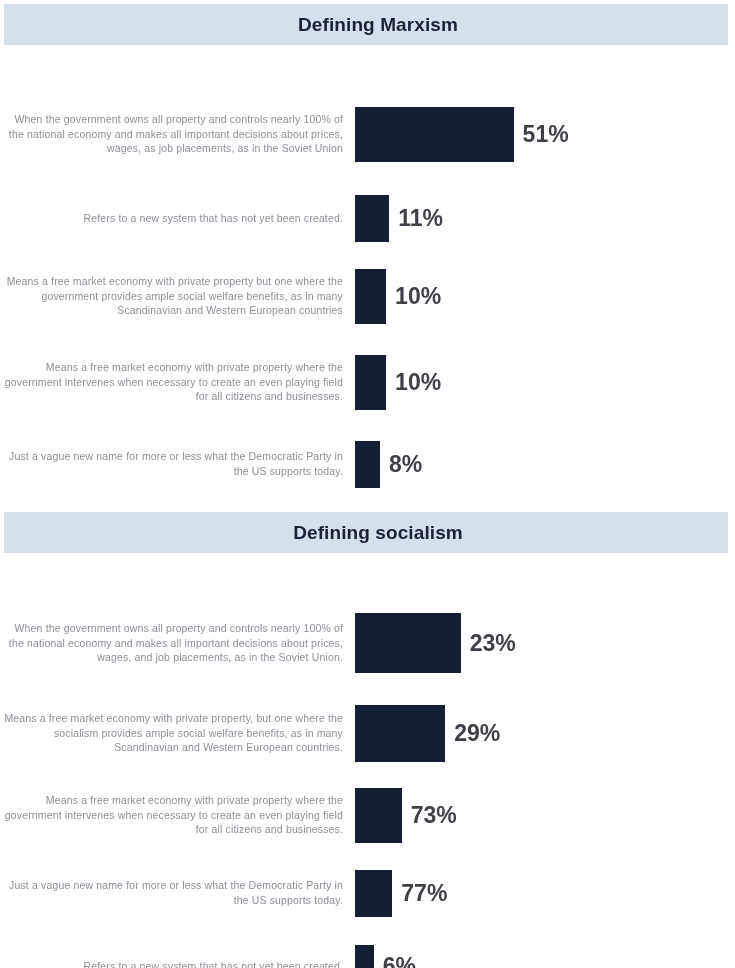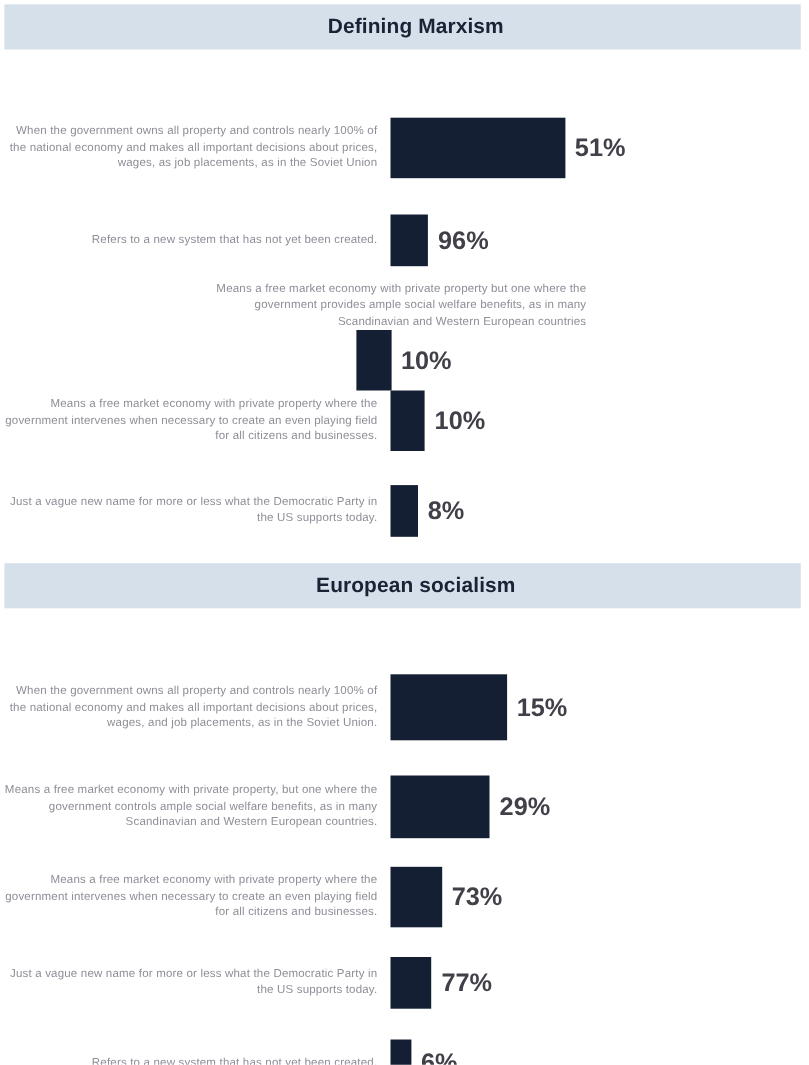--- a/index.html
+++ b/index.html
@@ -100,24 +100,24 @@
           <div class="row-label">When the government owns all property and controls nearly 100% of the national economy and makes all important decisions about prices, wages, as job placements, as in the Soviet Union</div>
           <div class="row-bar-area">
             <div class="bar" style="width: 158.61px; height: 55px; background: rgb(20, 31, 51);"></div>
             <div class="bar-value">51%</div>
           </div>
         </div>
         <div class="row" style="height: 73px;">
           <div class="row-label">Refers to a new system that has not yet been created.</div>
           <div class="row-bar-area">
             <div class="bar" style="width: 34.21px; height: 47px; background: rgb(20, 31, 51);"></div>
-            <div class="bar-value">96%</div>
+            <div class="bar-value">11%</div>
           </div>
         </div>
-        <div class="row" style="height: 82px; flex-direction: column;">
+        <div class="row" style="height: 82px;">
           <div class="row-label">Means a free market economy with private property but one where the government provides ample social welfare benefits, as in many Scandinavian and Western European countries</div>
           <div class="row-bar-area">
             <div class="bar" style="width: 31.1px; height: 55px; background: rgb(20, 31, 51);"></div>
             <div class="bar-value">10%</div>
           </div>
         </div>
         <div class="row" style="height: 90px;">
           <div class="row-label">Means a free market economy with private property where the government intervenes when necessary to create an even playing field for all citizens and businesses.</div>
           <div class="row-bar-area">
             <div class="bar" style="width: 31.1px; height: 55px; background: rgb(20, 31, 51);"></div>
@@ -129,32 +129,32 @@
           <div class="row-bar-area">
             <div class="bar" style="width: 24.88px; height: 47px; background: rgb(20, 31, 51);"></div>
             <div class="bar-value">8%</div>
           </div>
         </div>
       </div>
   </div>
 
   <div class="panel" style="margin-top:11px;">
     <div class="panel-header">
-      <div class="panel-title">European socialism</div>
+      <div class="panel-title">Defining socialism</div>
     </div>
     <div class="rows" id="rows-1" style="padding-top:14px;">
         <div class="row" style="height: 98px;">
           <div class="row-label">When the government owns all property and controls nearly 100% of the national economy and makes all important decisions about prices, wages, and job placements, as in the Soviet Union.</div>
           <div class="row-bar-area">
             <div class="bar" style="width: 105.74px; height: 60px; background: rgb(20, 31, 51);"></div>
-            <div class="bar-value">15%</div>
+            <div class="bar-value">23%</div>
           </div>
         </div>
         <div class="row" style="height: 82px;">
-          <div class="row-label">Means a free market economy with private property, but one where the government controls ample social welfare benefits, as in many Scandinavian and Western European countries.</div>
+          <div class="row-label">Means a free market economy with private property, but one where the socialism provides ample social welfare benefits, as in many Scandinavian and Western European countries.</div>
           <div class="row-bar-area">
             <div class="bar" style="width: 90.19px; height: 57px; background: rgb(20, 31, 51);"></div>
             <div class="bar-value">29%</div>
           </div>
         </div>
         <div class="row" style="height: 82px;">
           <div class="row-label">Means a free market economy with private property where the government intervenes when necessary to create an even playing field for all citizens and businesses.</div>
           <div class="row-bar-area">
             <div class="bar" style="width: 46.65px; height: 55px; background: rgb(20, 31, 51);"></div>
             <div class="bar-value">73%</div>

